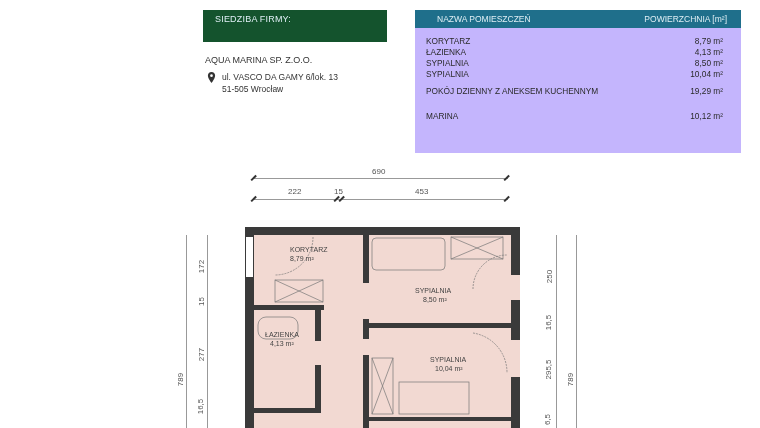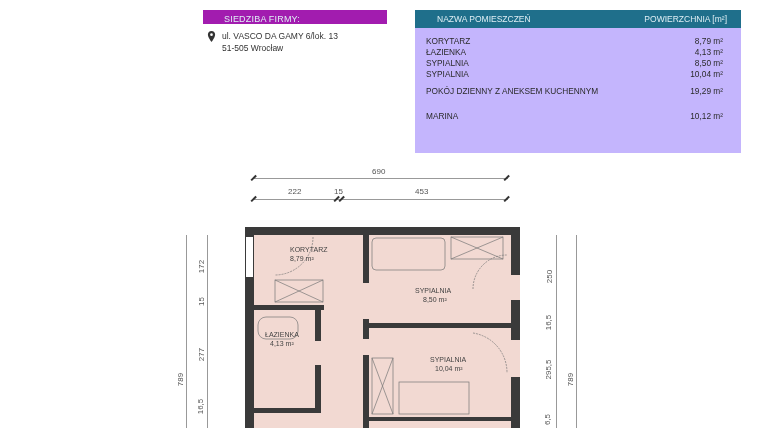--- a/index.html
+++ b/index.html
@@ -1,37 +1,38 @@
 <!DOCTYPE html>
 <html><head>
 <meta charset="utf-8">
 <style>
   html,body{margin:0;padding:0;}
   body{width:760px;height:428px;background:#ffffff;position:relative;overflow:hidden;font-family:"Liberation Sans",sans-serif;color:#333;}
   .company{position:absolute;left:203px;top:10px;width:184px;}
-  .company .hdr{background:#a21caf;color:#dfeff5;font-size:9px;height:14px;line-height:18px;padding-left:21px;letter-spacing:0.2px;}
+  .company .hdr{background:#14532d;color:#dfeff5;font-size:9px;height:32px;line-height:18px;padding-left:12px;letter-spacing:0.2px;}
   .company .name{font-size:9px;color:#333;margin-top:13px;margin-left:2px;}
   .company .addr{position:relative;font-size:8.5px;color:#333;margin-top:6px;padding-left:19px;line-height:12px;}
   .company .pin{position:absolute;left:4px;top:1px;width:9px;height:11px;}
   .rooms{position:absolute;left:415px;top:10px;width:326px;height:143px;background:#c4b5fd;}
   .rooms .hdr{background:#1f6f8b;color:#dfeff5;font-size:8.5px;height:18px;line-height:18px;position:relative;}
   .rooms .hdr .c1{position:absolute;left:22px;}
   .rooms .hdr .c2{position:absolute;right:14px;}
   .rooms .row{position:absolute;left:11px;right:18px;font-size:8.3px;color:#2a2a2a;height:12px;line-height:12px;}
   .rooms .row .v{position:absolute;right:0;top:0;}
   .dim{position:absolute;font-size:8px;color:#555;}
   .line{position:absolute;background:#999;}
   .tick{position:absolute;width:7px;height:1.5px;background:#333;transform:rotate(-45deg);}
   .plan{position:absolute;left:245px;top:227px;width:275px;height:201px;}
 </style>
 </head>
 <body>
 
 <div class="company">
   <div class="hdr">SIEDZIBA FIRMY:</div>
+  <div class="name">AQUA MARINA SP. Z.O.O.</div>
   <div class="addr">
     <svg class="pin" viewBox="0 0 10 12">
         <path d="M5 0C2.5 0 1 1.8 1 4c0 3 4 8 4 8s4-5 4-8C9 1.8 7.5 0 5 0z" fill="#333"></path>
         <circle cx="5" cy="4" r="1.5" fill="#fff"></circle>
       </svg>
     <div>ul. VASCO DA GAMY 6/lok. 13</div>
     <div>51-505 Wrocław</div>
   </div>
 </div>
 

